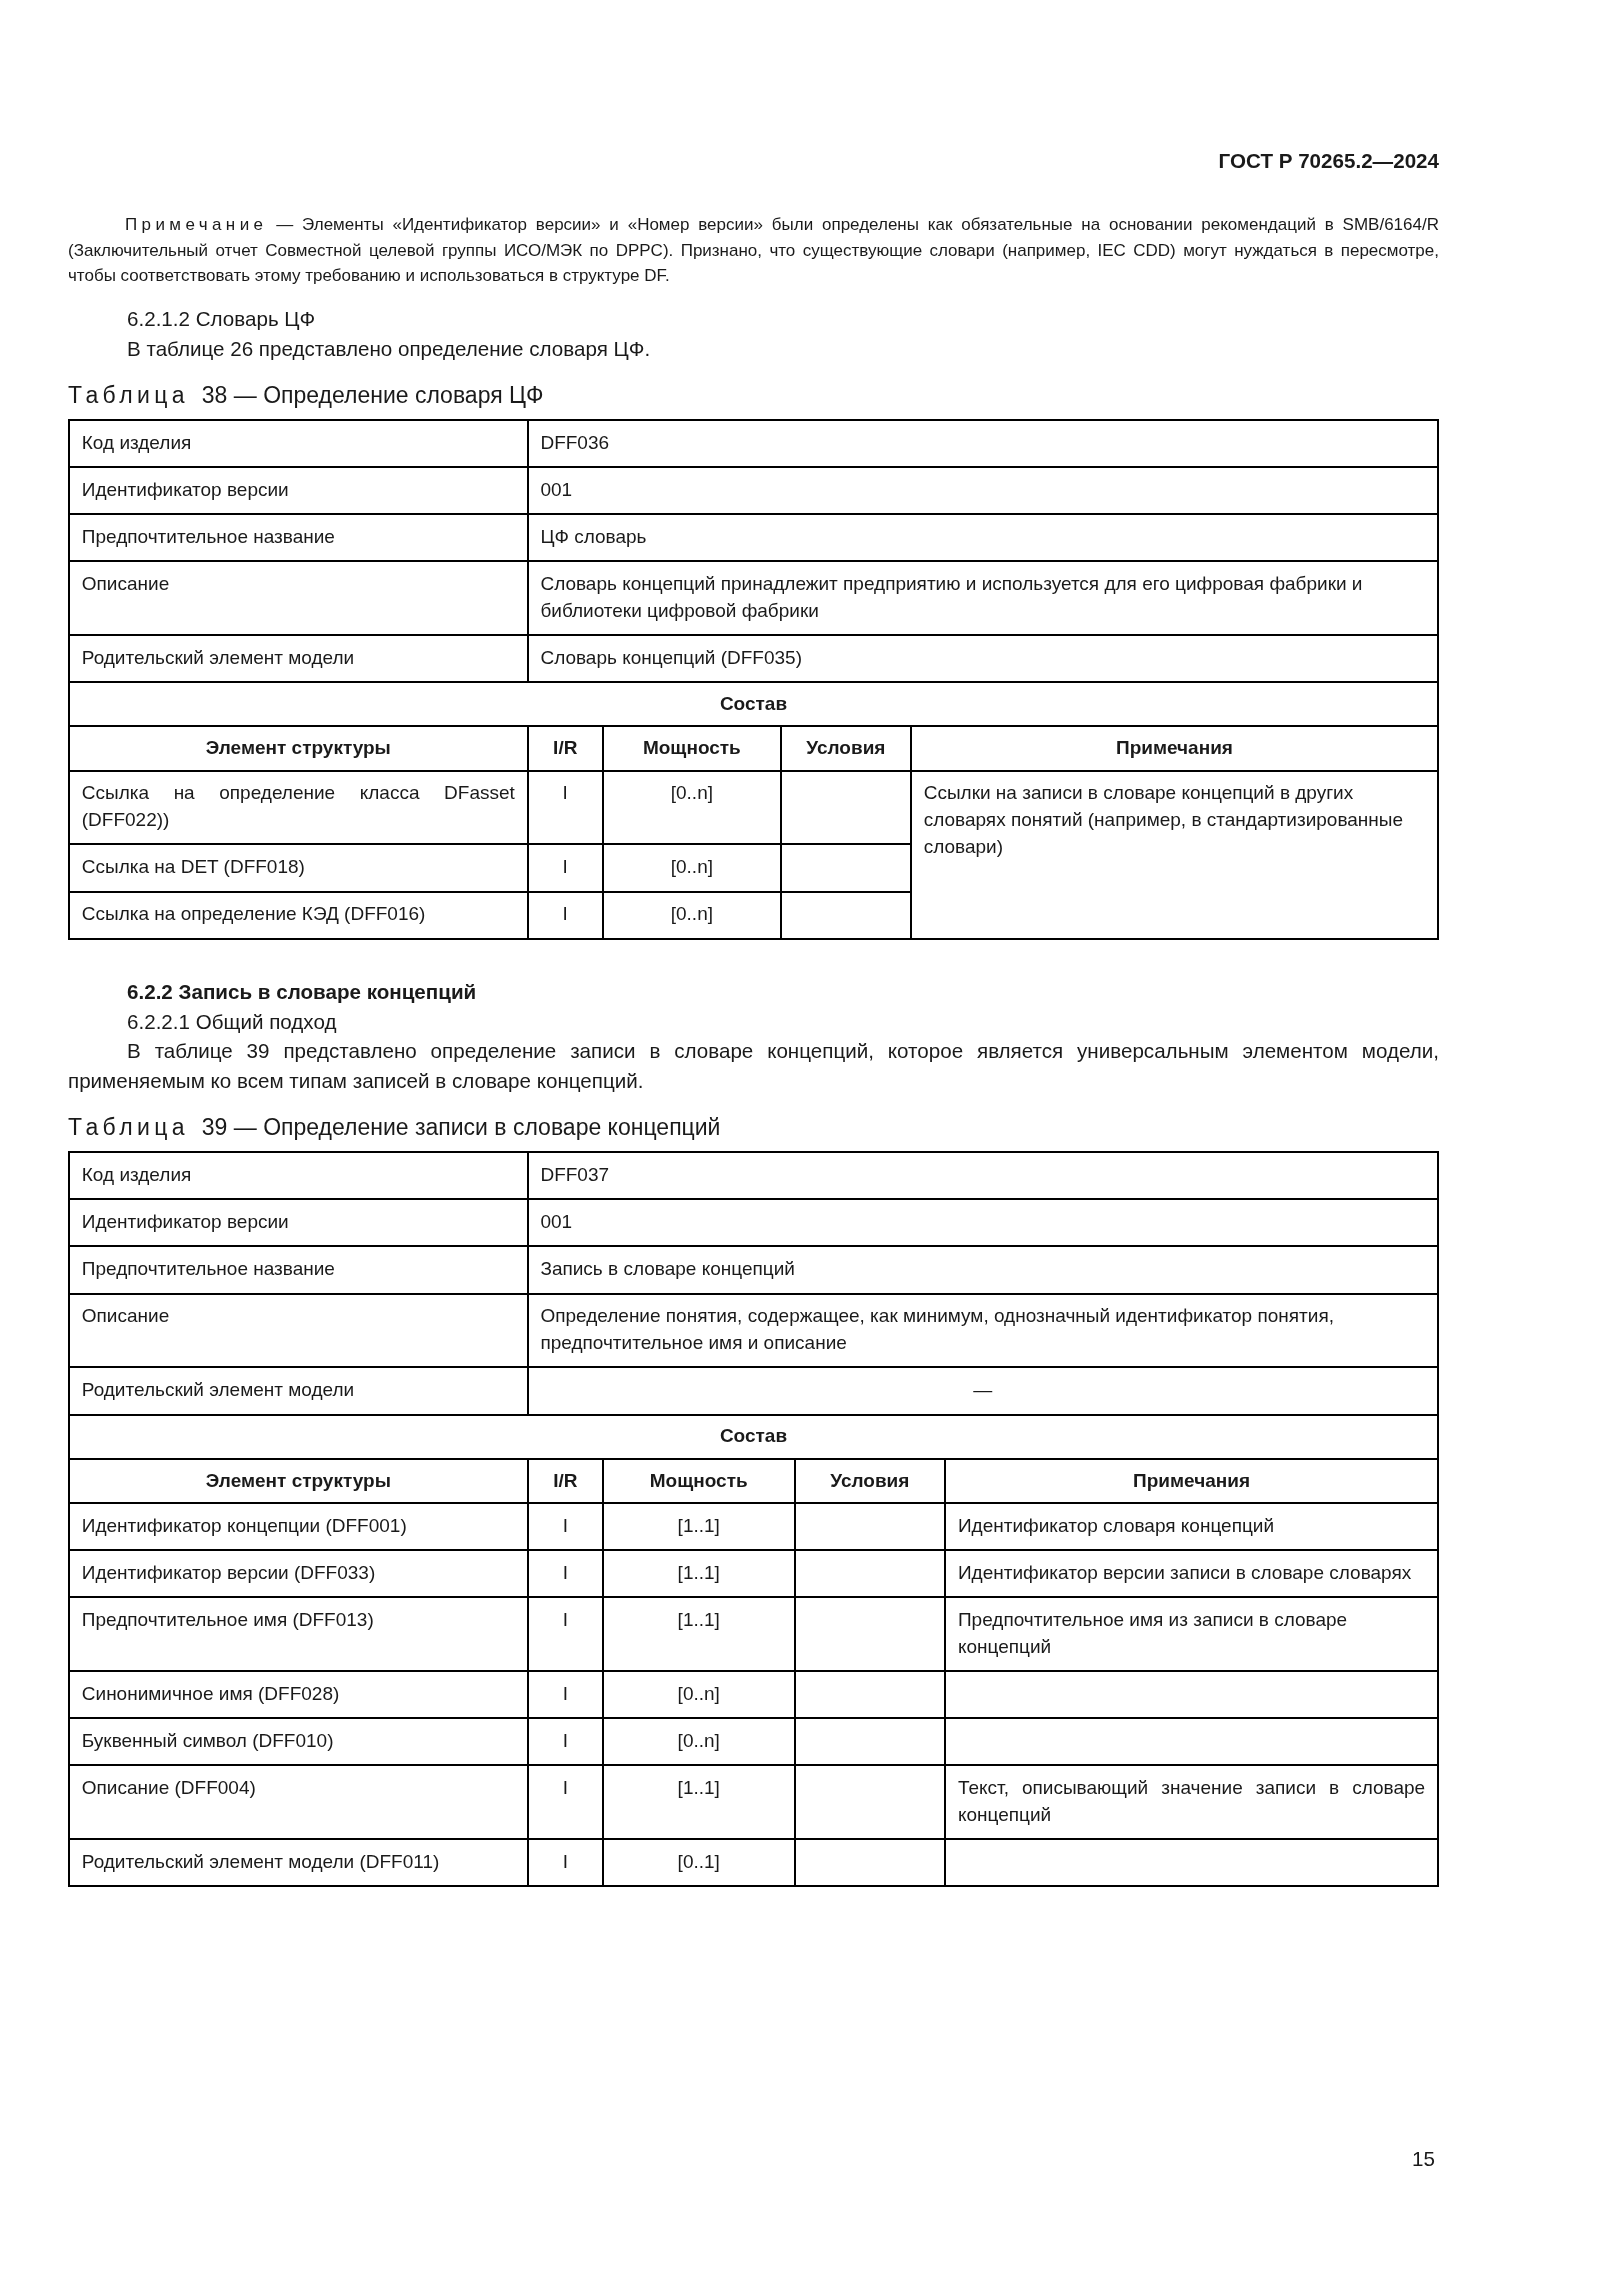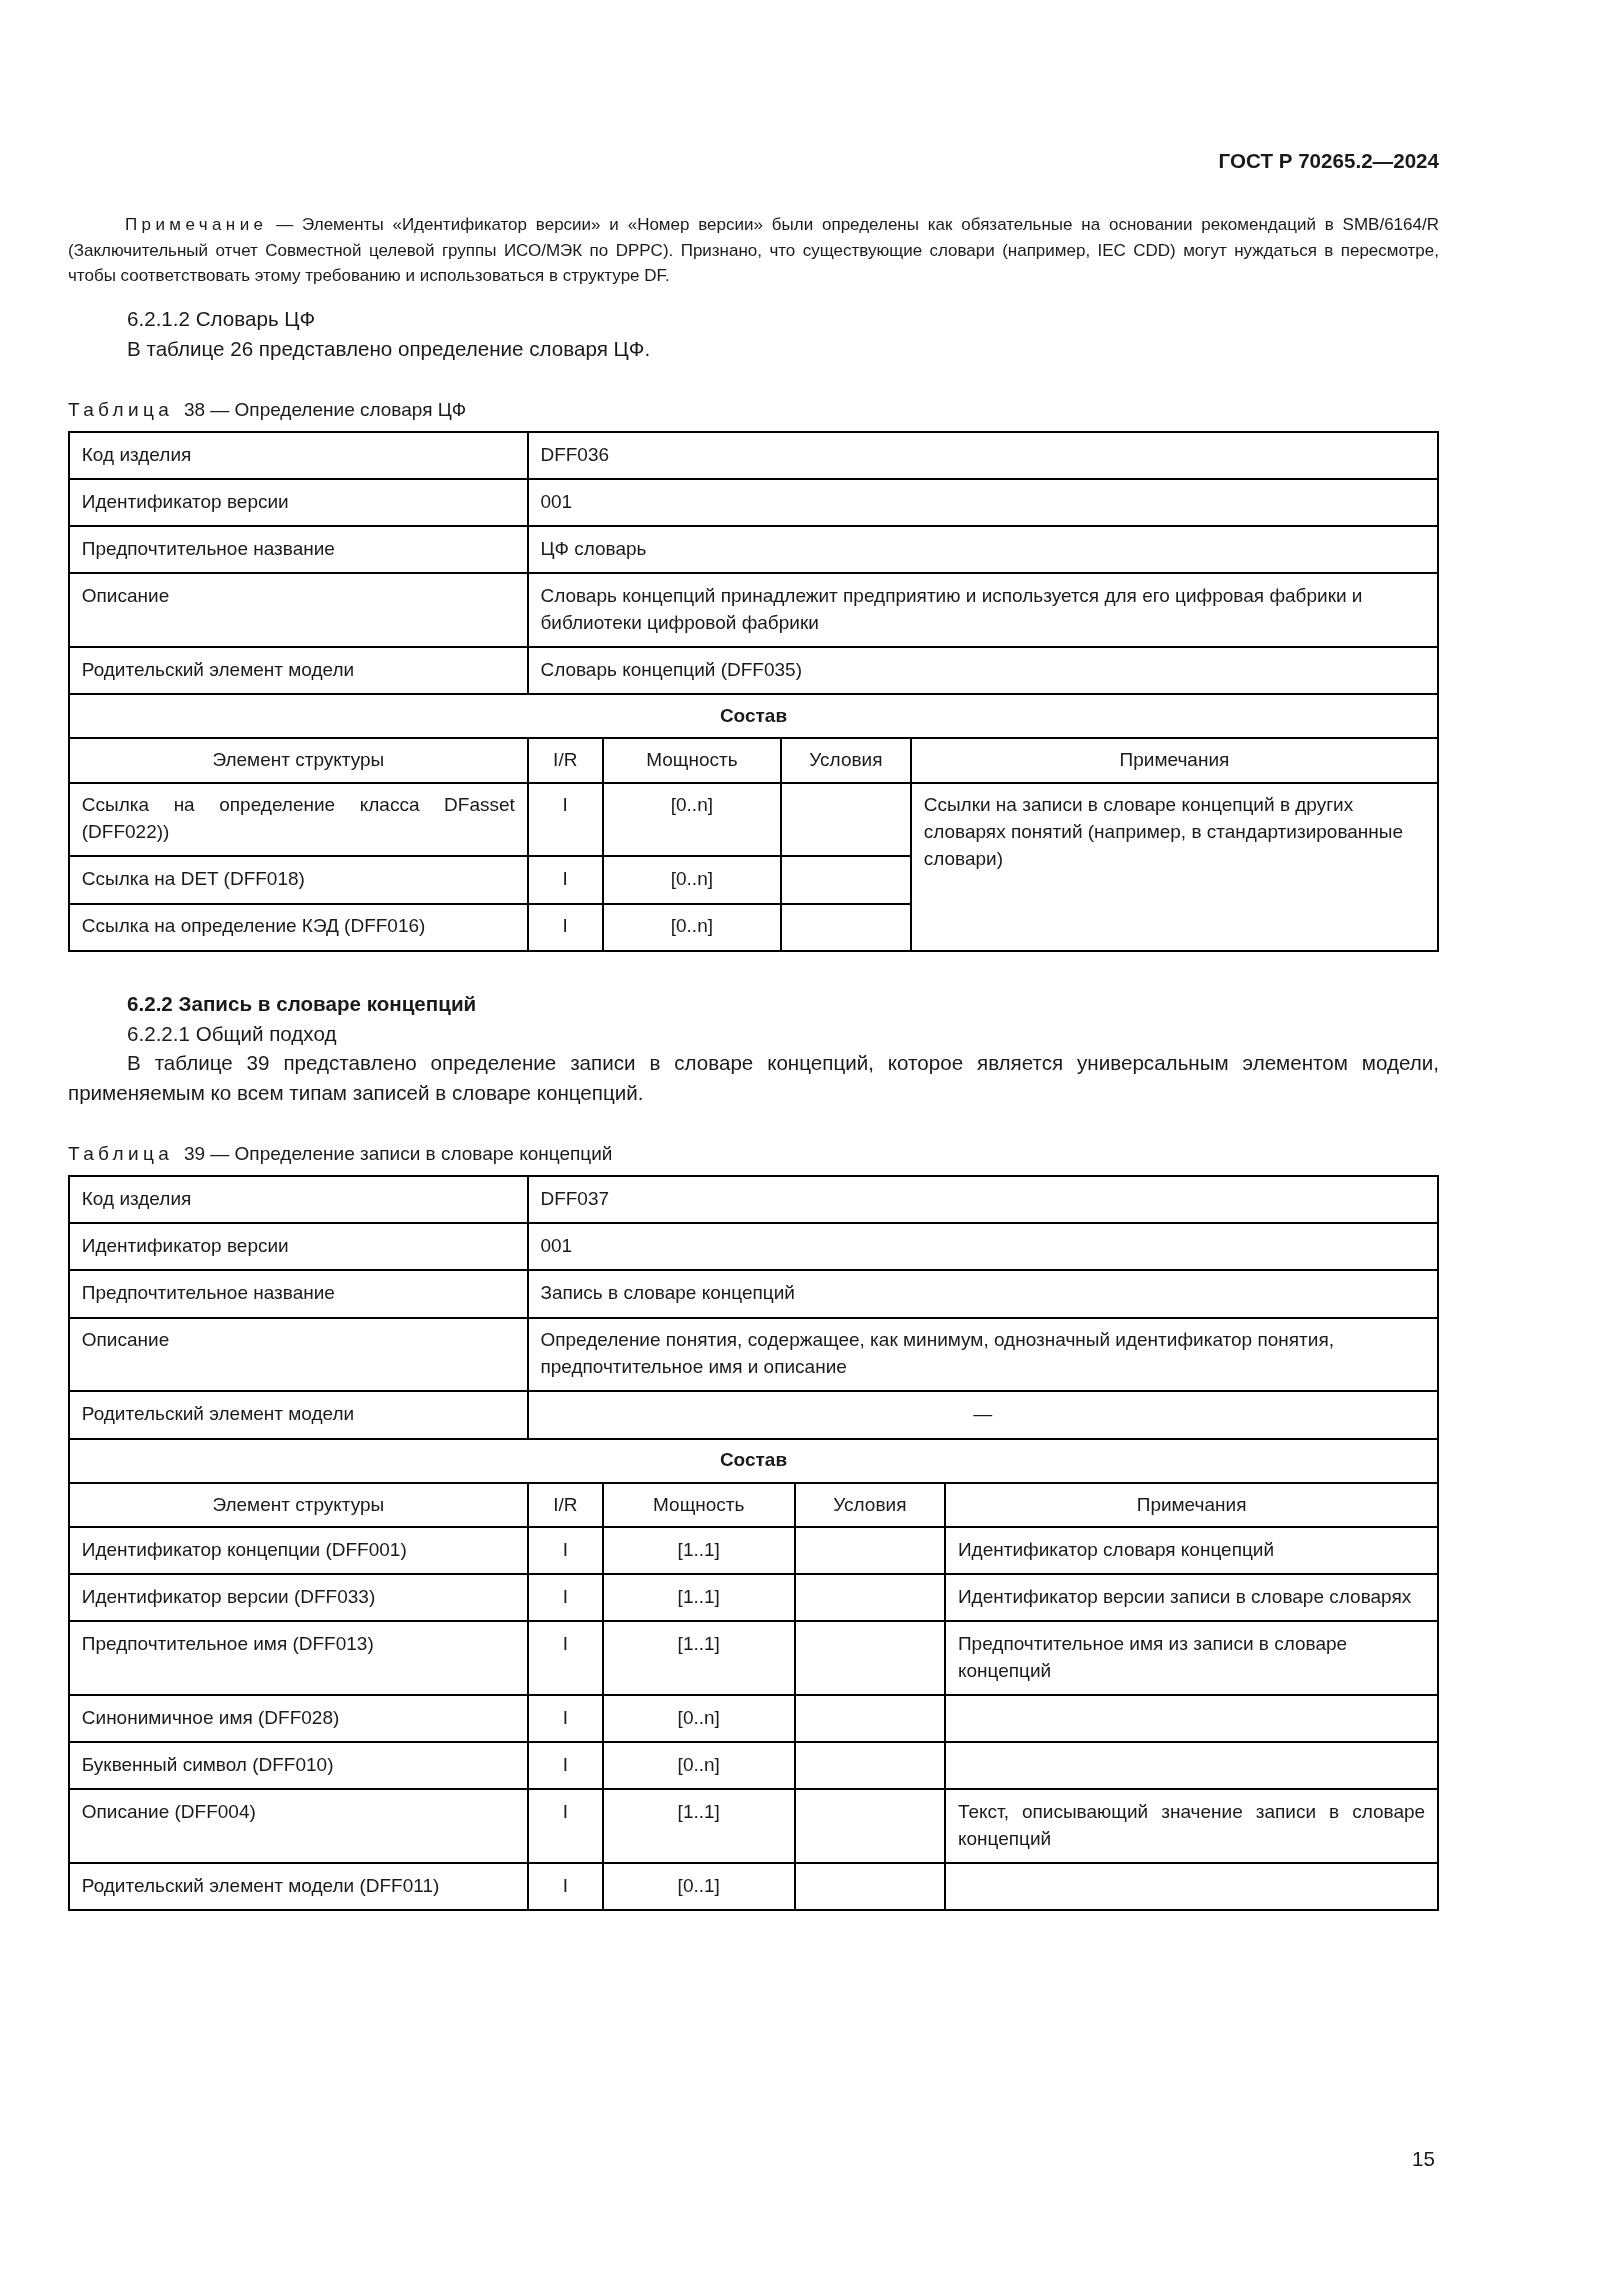--- a/index.html
+++ b/index.html
@@ -32,42 +32,42 @@
   }
   .note .note-label { letter-spacing: 4.4px; }
   .note .indent-inline { display: inline-block; width: 57px; }
   p.body, .heading {
     font-size: 20.6px;
     line-height: 1.45;
   }
   .indent { text-indent: 59px; }
   .bold { font-weight: bold; }
   .tbl-caption {
-    font-size: 19px;
-    margin-top: 35px;
+    font-size: 23px;
+    margin-top: 18px;
     margin-bottom: 9.8px;
   }
   .tbl-caption .cap-label { letter-spacing: 4.4px; }
   table {
     width: 100%;
     border-collapse: collapse;
     font-size: 19px;
     border: 2.9px solid #000;
   }
   td {
     border: 2px solid #000;
     padding: 8.8px 11.8px 9.8px 11.8px;
     vertical-align: top;
     line-height: 1.4;
   }
   td.center { text-align: center; }
   td.vmid { vertical-align: middle; }
   tr.col-head td {
     text-align: center;
-    font-weight: normal;
+    font-weight: bold;
     vertical-align: middle;
     padding: 7.8px 5.9px;
   }
   tr.comp-title td {
     text-align: center;
     padding: 7.8px 5.9px;
     font-weight: bold;
   }
   td.elem-cell { text-align: justify; margin-left: 34px; }
   .section-block { margin-top: 37px; }

